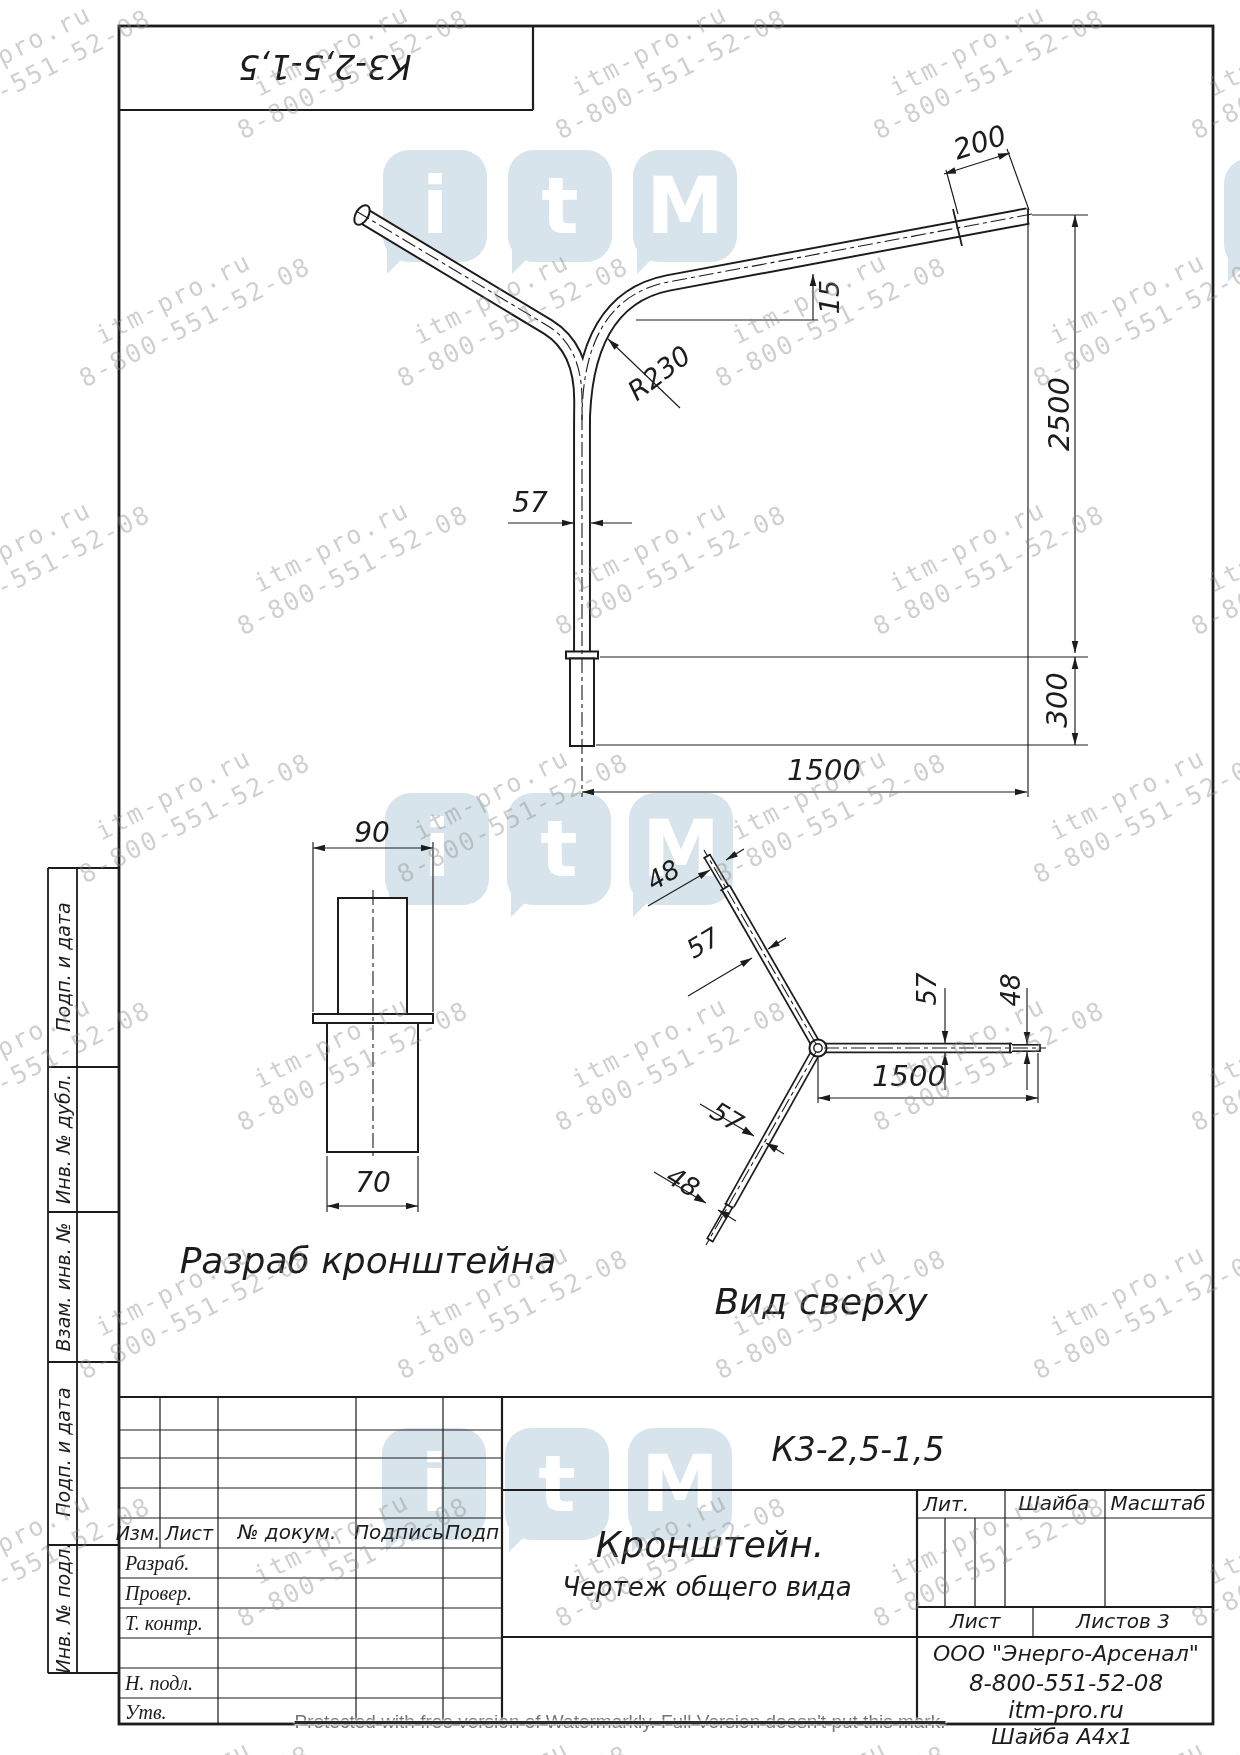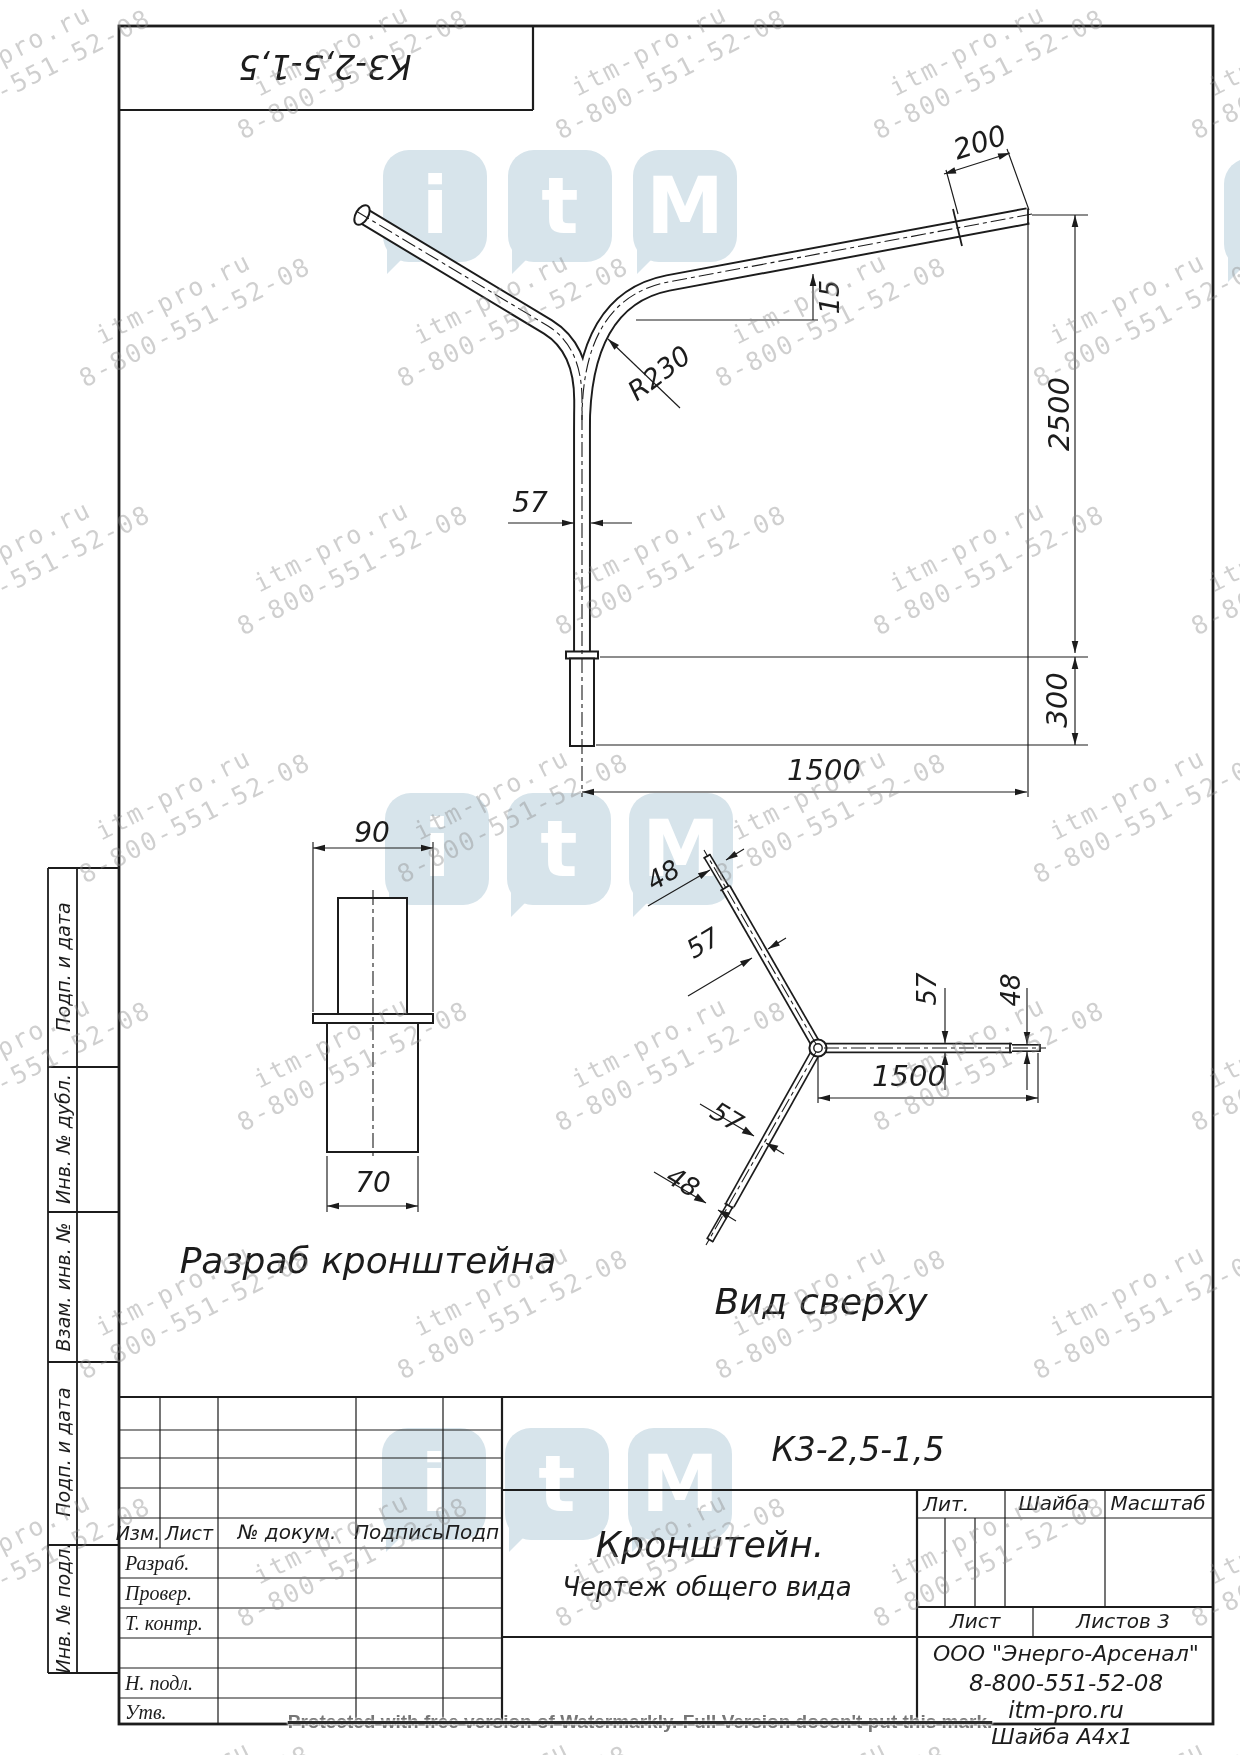--- a/index.html
+++ b/index.html
@@ -18,23 +18,23 @@
   .bubble:after{content:'';position:absolute;left:4px;bottom:-12px;width:24px;height:24px;
                 background:#d7e4eb;clip-path:polygon(0 0,100% 0,0 100%);}
   .bubble span{position:absolute;inset:0;display:flex;align-items:center;justify-content:center;
                color:#fff;font-weight:bold;font-size:78px;font-family:"DejaVu Sans",sans-serif;}
   
   .wm-layer{position:absolute;inset:0;z-index:4;pointer-events:none;}
   .wm-tile{position:absolute;transform:rotate(-27deg);color:#8a8a8a;opacity:.40;
            font-family:"DejaVu Sans Mono",monospace;font-size:25px;letter-spacing:2px;white-space:nowrap;}
   .wm-tile .ph{display:block;transform:translate(-34px,2px);}
   .protected{position:absolute;left:50%;top:1722px;transform:translate(-50%,-50%);z-index:5;
-             font-family:"Liberation Sans",sans-serif;font-weight:bold;font-size:19px;color:#767676;
+             font-family:"Liberation Sans",sans-serif;font-weight:normal;font-size:19px;color:#767676;
              text-decoration:line-through;text-decoration-color:#2b2b2b;text-decoration-thickness:3px;
-             text-shadow:0 0 2px #fff,0 0 2px #fff;white-space:nowrap;margin-left:20px;}
+             text-shadow:0 0 2px #fff,0 0 2px #fff;white-space:nowrap;}
   .geom{z-index:2;}
 </style>
 </head>
 <body>
 
 <div class="page">
 
   <div class="logo-layer">
     <div class="bubble" style="left:383px;top:150px">
         <span>i</span>

